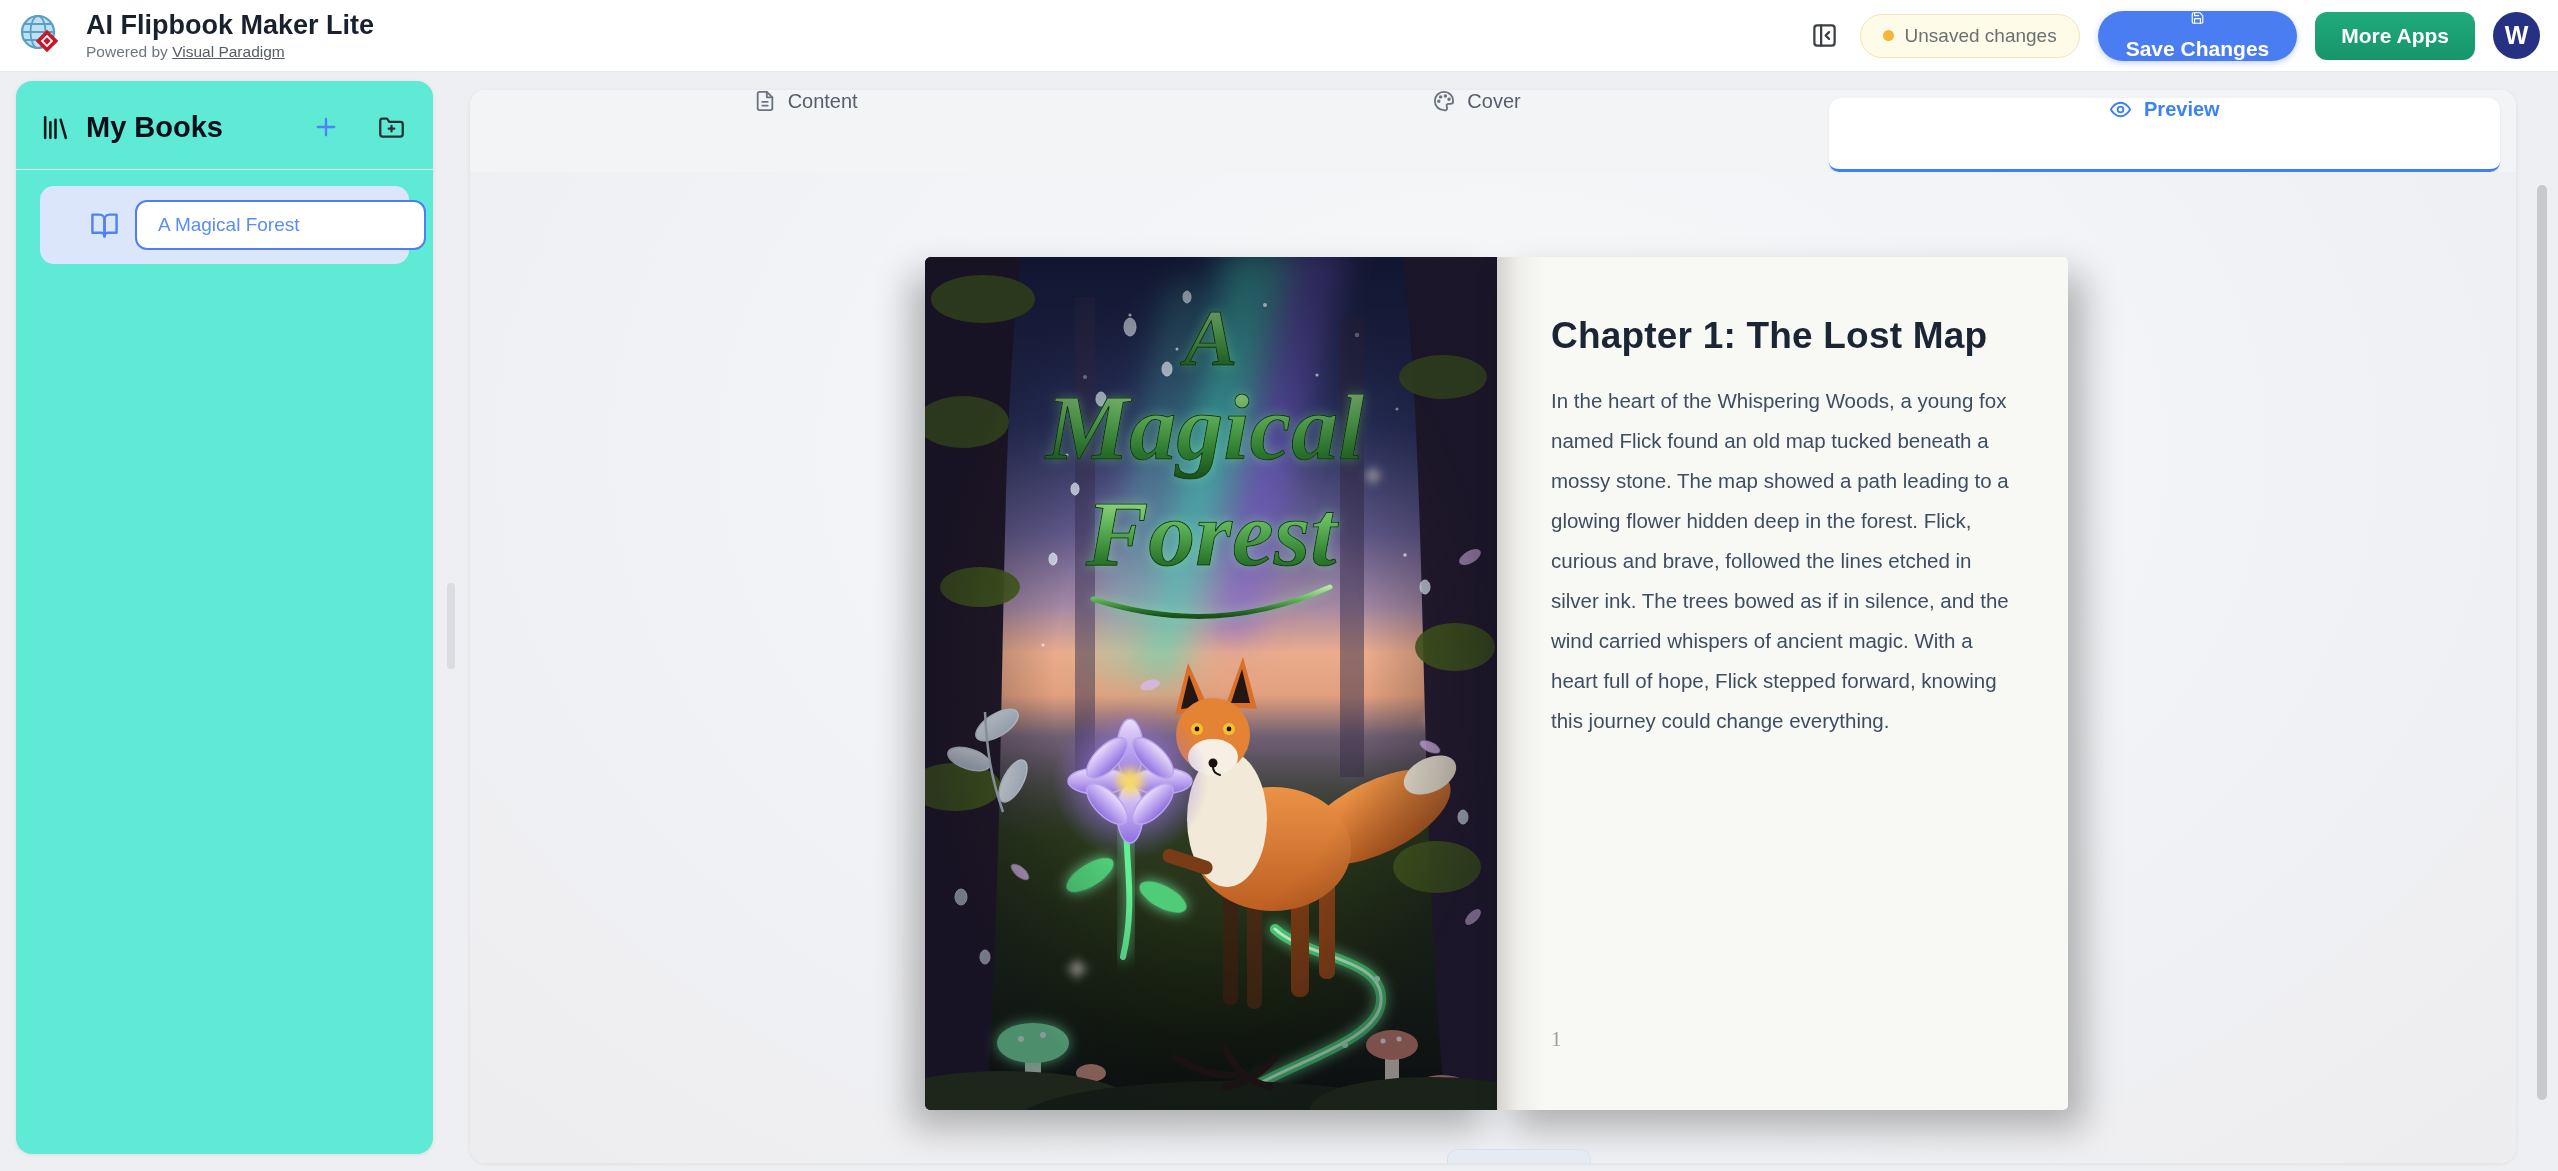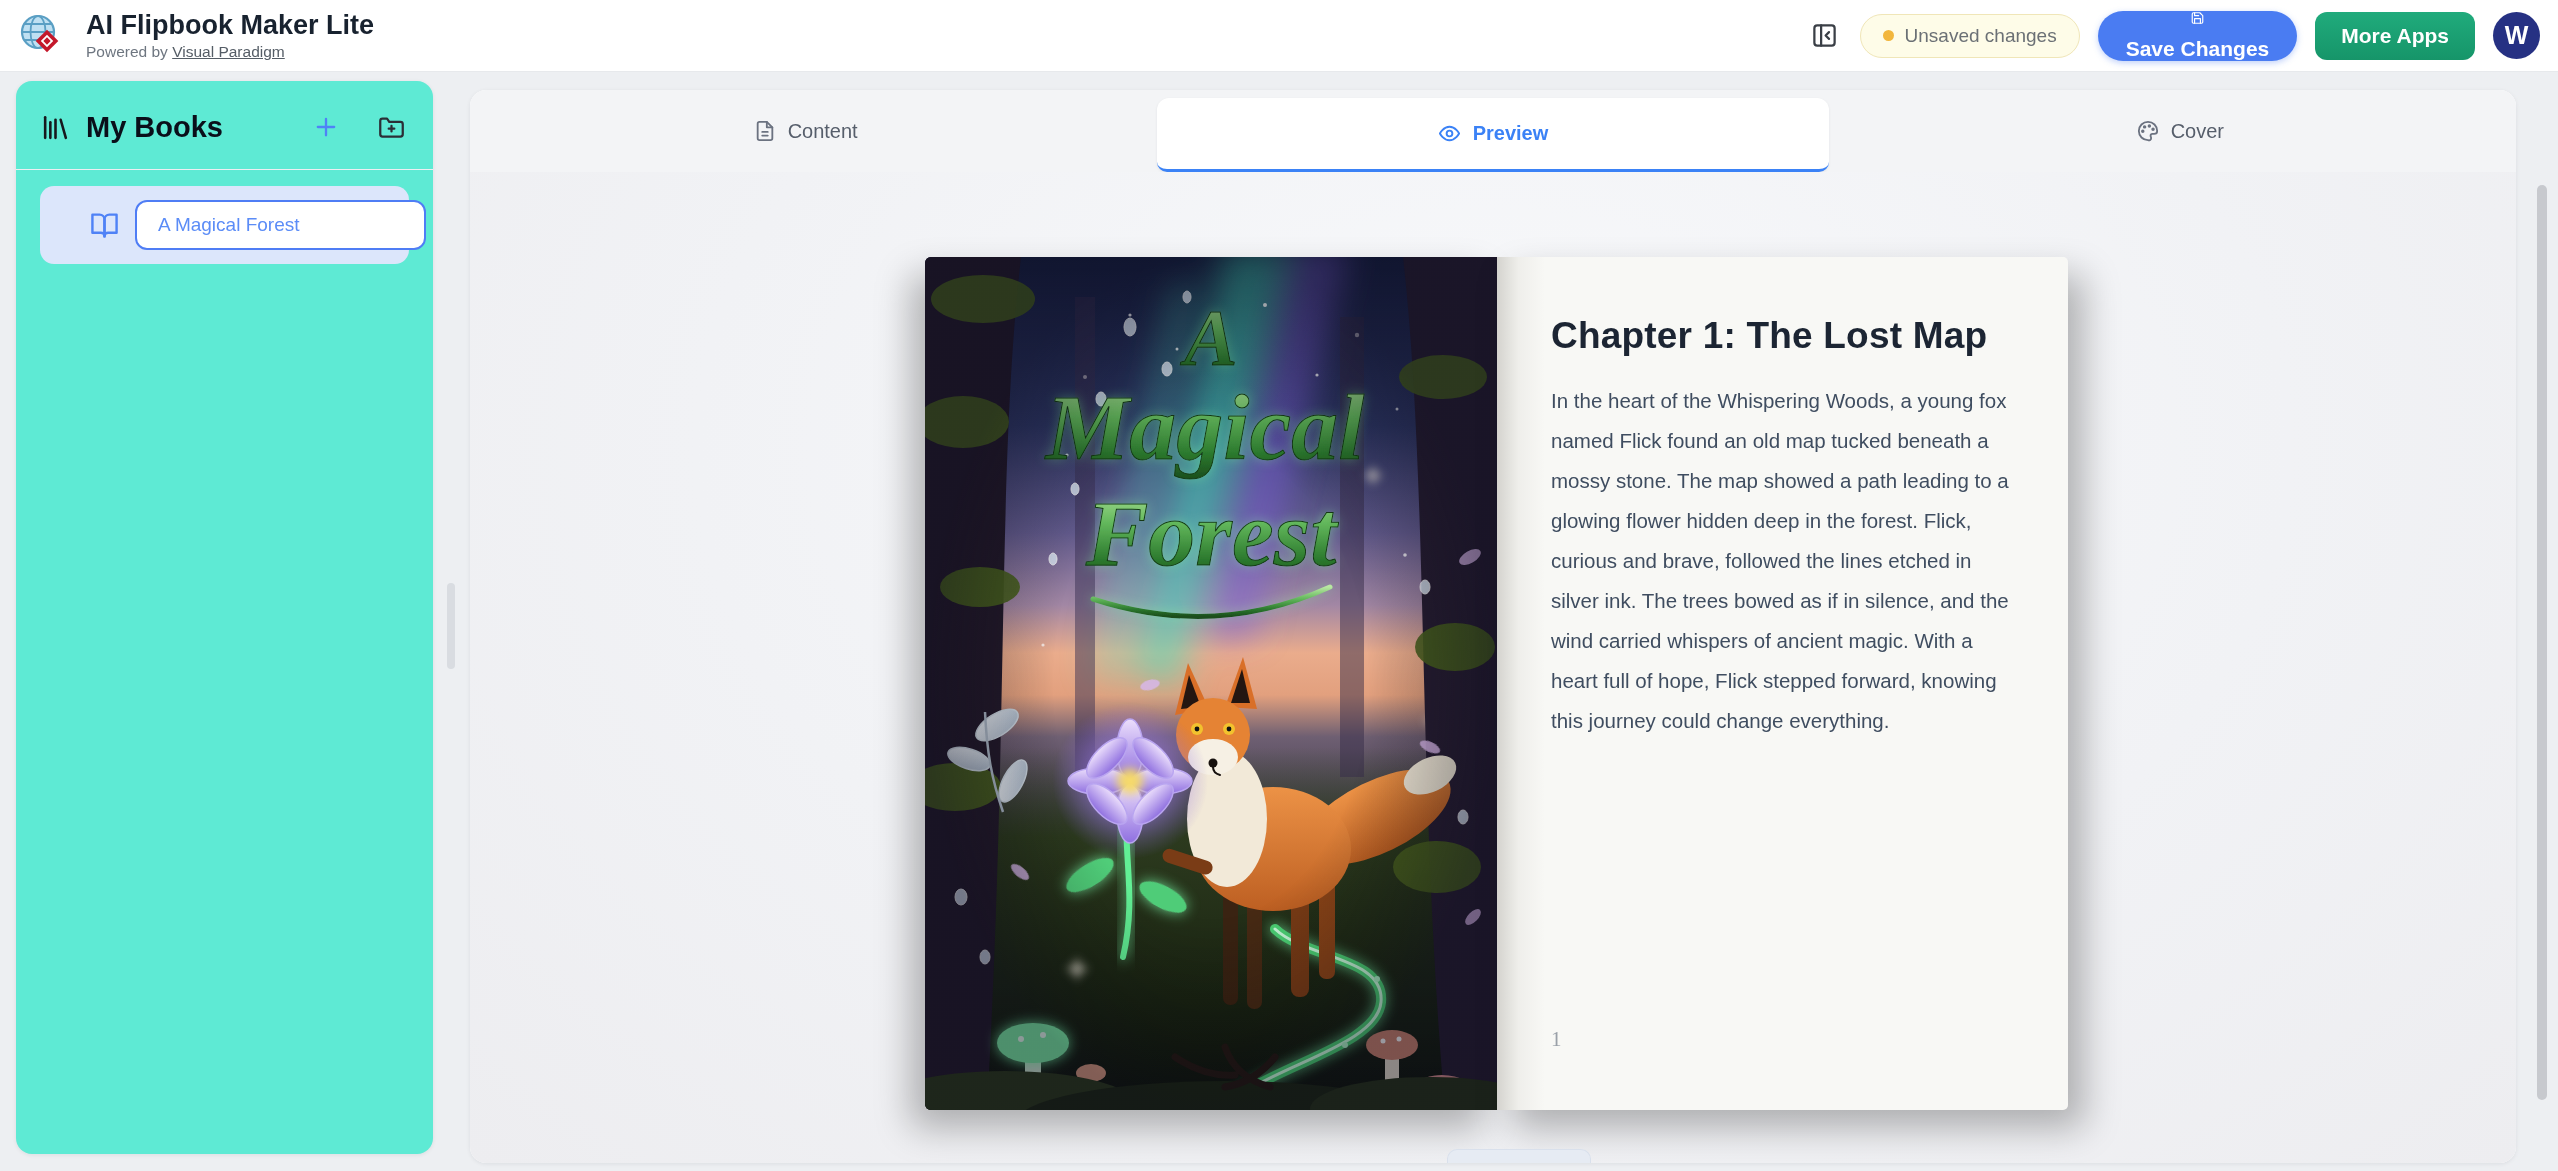--- a/index.html
+++ b/index.html
@@ -46,21 +46,21 @@
   .book-title-input { flex:1; height:50px; border:2px solid #4f7df5; border-radius:12px; background:#fff;
                color:#5b8cf7; font-size:19px; font-family:inherit; padding:0 21px; outline:none; }
 
   .resize-handle { position:absolute; left:447px; top:583px; width:8px; height:86px;
                background:#d9dce1; border-radius:4px; cursor:col-resize; z-index:11; }
 
   
   .main-card { position:absolute; left:470px; top:90px; width:2046px; height:1073px; background:#ffffff;
                border-radius:16px; box-shadow:0 1px 4px rgba(15,23,42,.08); overflow:hidden; z-index:5; }
   .tab-bar { height:82px; background:#f3f4f6; display:flex; }
-  .tab { flex:1; display:flex; align-items:center; justify-content:center; gap:12px; cursor:pointer;
+  .tab { flex:1; display:flex; align-items:flex-start; justify-content:center; gap:12px; cursor:pointer;
          color:#565e6b; font-size:20px; }
   .tab .tab-icon { display:flex; color:#6b7280; }
   .tab.active { background:#ffffff; border-radius:12px 12px 10px 10px; margin:8px 16px 0;
                 border-bottom:3px solid #3b82f6; box-shadow:0 1px 3px rgba(15,23,42,.07);
                 color:#3b82f6; font-weight:600; }
   .tab.active .tab-icon { color:#3b82f6; }
 
   .preview-area { position:relative; width:100%; height:991px;
                   background:radial-gradient(ellipse at 50% 28%, #f8f9fb 0%, #f1f2f5 55%, #ededf0 100%); }
 
@@ -176,40 +176,40 @@
     <div class="tab">
       <span class="tab-icon">
         <svg class="ic" width="22" height="22" viewBox="0 0 24 24">
           <path d="M14 2H6a2 2 0 0 0-2 2v16a2 2 0 0 0 2 2h12a2 2 0 0 0 2-2V8z"></path>
           <path d="M14 2v6h6"></path>
             <path d="M9 13h6M9 17h6"></path>
         </svg>
       </span>
       <span>Content</span>
     </div>
-    <div class="tab active">
-      <span class="tab-icon">
-        <svg class="ic" width="23" height="23" viewBox="0 0 24 24">
-          <path d="M2 12s3.5-7 10-7 10 7 10 7-3.5 7-10 7-10-7-10-7z"></path>
-            <circle cx="12" cy="12" r="3"></circle>
-        </svg>
-      </span>
-      <span>Preview</span>
-    </div>
     <div class="tab">
       <span class="tab-icon">
         <svg class="ic" width="22" height="22" viewBox="0 0 24 24">
           <path d="M12 22a10 10 0 1 1 10-10c0 2-1.5 3.2-3.2 3.2h-2a2 2 0 0 0-2 2c0 1 .6 1.6.6 2.4A2.4 2.4 0 0 1 12 22z"></path>
           <circle cx="13.5" cy="6.5" r=".9" fill="currentColor"></circle>
             <circle cx="17.5" cy="10.2" r=".9" fill="currentColor"></circle>
           <circle cx="8.3" cy="7.5" r=".9" fill="currentColor"></circle>
             <circle cx="6.3" cy="12.3" r=".9" fill="currentColor"></circle>
         </svg>
       </span>
       <span>Cover</span>
+    </div>
+    <div class="tab active">
+      <span class="tab-icon">
+        <svg class="ic" width="23" height="23" viewBox="0 0 24 24">
+          <path d="M2 12s3.5-7 10-7 10 7 10 7-3.5 7-10 7-10-7-10-7z"></path>
+            <circle cx="12" cy="12" r="3"></circle>
+        </svg>
+      </span>
+      <span>Preview</span>
     </div>
   </div>
 
   <div class="preview-area">
     <div class="flipbook">
 
       <div class="page-cover">
         <svg width="572" height="853" viewBox="0 0 572 853">
           <defs>
             <linearGradient id="sky" x1="0" y1="0" x2="0" y2="1">

